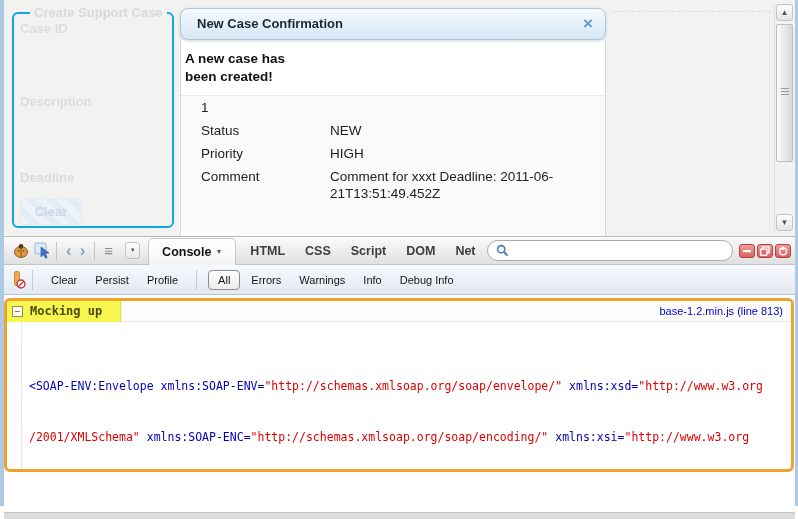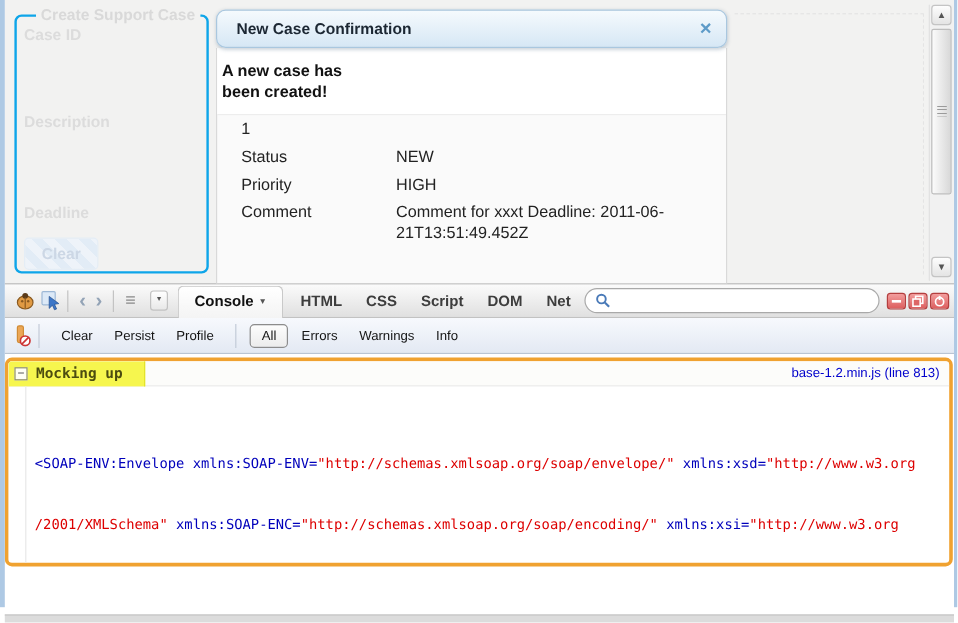--- a/index.html
+++ b/index.html
@@ -217,20 +217,21 @@
     </div>
     <div class="opt-sep"></div>
     <div class="opt">Clear</div>
     <div class="opt">Persist</div>
     <div class="opt">Profile</div>
     <div class="opt-sep"></div>
     <div class="opt opt-selected">All</div>
     <div class="opt">Errors</div>
     <div class="opt">Warnings</div>
     <div class="opt">Info</div>
+    <div class="opt">Debug Info</div>
   </div>
 
   <div class="fb-log">
     <div class="group">
       <div class="group-head">
         <div class="head-hl"></div>
         <div class="collapse-box">−</div>
         <div class="group-label">Mocking up</div>
         <div class="source-link">base-1.2.min.js (line 813)</div>
       </div>

